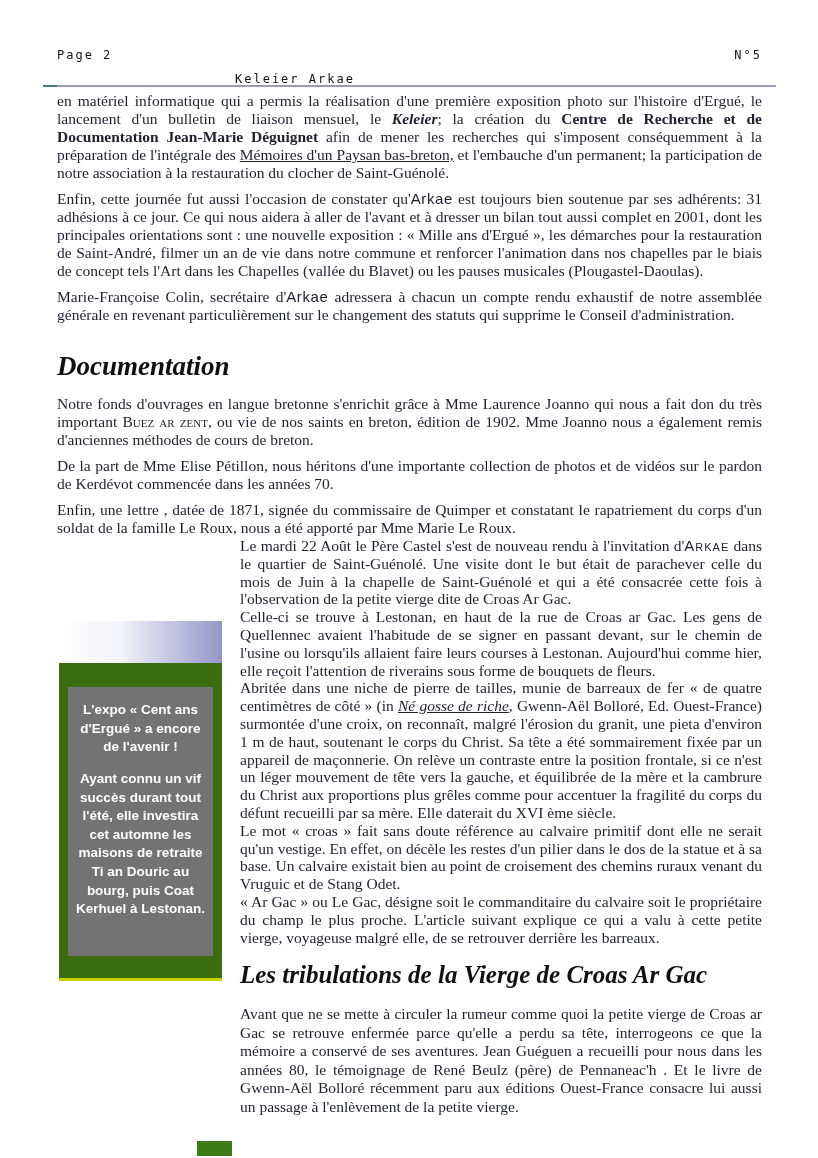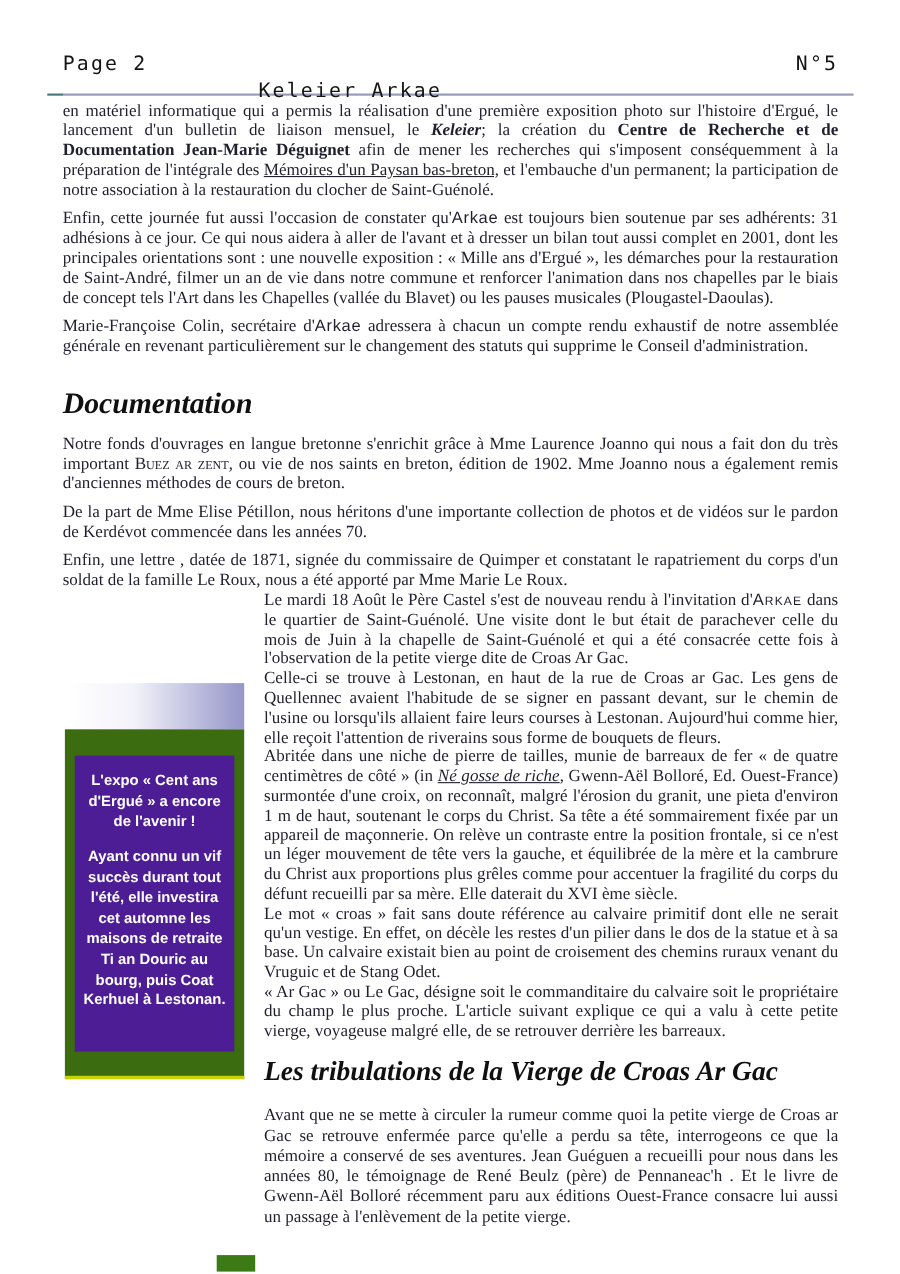--- a/index.html
+++ b/index.html
@@ -12,21 +12,21 @@
     overflow:hidden;
     font-family:"Liberation Serif", serif;
     color:var(--text,#1f1f2e);
   }
   
   .hdr{
     position:relative;
     display:flex;
     align-items:baseline;
     font-family:"DejaVu Sans Mono", monospace;
-    font-size:18px;
+    font-size:12px;
     letter-spacing:2px;
     color:#141414;
     height:16px;
   }
   .hdr .h-center{position:absolute;left:178px;top:0;margin-top:24px;}
   .hdr .h-right{margin-left:auto;}
   
   .rule{
     height:2px;
     margin:21px -14px 0 -14px;
@@ -74,21 +74,21 @@
   .sb-green{
     box-sizing:border-box;
     height:318px;
     background:var(--green_box,#3b6c10);
     border-bottom:3px solid var(--green_edge,#c6d301);
     padding:24px 9px 22px 9px;
   }
   .sb-black{
     box-sizing:border-box;
     height:100%;
-    background:#4c1d95;
+    background:#737373;
     color:#fff;
     padding:14px 6px;
     font-family:"Liberation Sans", sans-serif;
     font-weight:bold;
     font-size:13.5px;
     line-height:1.38;
     text-align:center;
   }
   .sb-black p{margin:0;}
   .sb-black p + p{margin-top:13px;}
@@ -148,21 +148,21 @@
       <div class="sb-gradient"></div>
       <div class="sb-green">
         <div class="sb-black">
           <p>L'expo « Cent ans d'Ergué » a encore de l'avenir !</p>
           <p>Ayant connu un vif succès durant tout l'été, elle investira cet automne les maisons de retraite Ti an Douric au bourg, puis Coat Kerhuel à Lestonan.</p>
         </div>
       </div>
     </aside>
 
     <div class="column">
-      <p class="colp"><span>Le mardi 18 Août le Père Castel s'est de nouveau rendu à l'invitation d'</span><span class="seg-brandsc">Arkae</span><span>  dans le quartier de Saint-Guénolé. Une visite dont le but était de parachever celle du mois de Juin à la chapelle de Saint-Guénolé et qui a été consacrée cette fois à l'observation de la petite vierge dite de Croas Ar Gac.</span></p>
+      <p class="colp"><span>Le mardi 22 Août le Père Castel s'est de nouveau rendu à l'invitation d'</span><span class="seg-brandsc">Arkae</span><span>  dans le quartier de Saint-Guénolé. Une visite dont le but était de parachever celle du mois de Juin à la chapelle de Saint-Guénolé et qui a été consacrée cette fois à l'observation de la petite vierge dite de Croas Ar Gac.</span></p>
       <p class="colp"><span>Celle-ci se trouve à Lestonan, en haut de la rue de Croas ar Gac. Les gens de Quellennec avaient l'habitude de se signer en passant devant, sur le chemin de l'usine ou lorsqu'ils allaient faire leurs courses à Lestonan. Aujourd'hui comme hier, elle reçoit l'attention de riverains sous forme de bouquets de fleurs.</span></p>
       <p class="colp"><span>Abritée dans une niche de pierre de tailles, munie de barreaux de fer « de quatre centimètres de côté » (in </span><span class="seg-biu">Né gosse de riche</span><span>, Gwenn-Aël Bolloré, Ed. Ouest-France) surmontée d'une croix, on reconnaît, malgré l'érosion du granit, une pieta d'environ 1 m de haut, soutenant le corps du Christ. Sa tête a été sommairement fixée par un appareil de maçonnerie. On relève un contraste entre la position frontale, si ce n'est un léger  mouvement de tête vers la gauche, et équilibrée de la mère et la cambrure du Christ aux proportions plus grêles comme pour accentuer la fragilité du corps du défunt recueilli par sa mère. Elle daterait du XVI ème siècle.</span></p>
       <p class="colp"><span>Le mot « croas » fait sans doute référence au calvaire primitif dont elle ne serait qu'un vestige. En effet, on décèle les restes d'un pilier dans le dos de la statue et à sa base. Un calvaire existait bien au point de croisement des chemins ruraux venant du Vruguic et de Stang Odet.</span></p>
       <p class="colp"><span>« Ar Gac » ou Le Gac, désigne soit le commanditaire du calvaire soit le propriétaire du champ le plus proche. L'article suivant  explique ce qui a valu à cette petite vierge, voyageuse malgré elle, de se retrouver derrière les barreaux.</span></p>
 
       <h3 class="trib">Les tribulations de la Vierge de Croas Ar Gac</h3>
 
       <p class="final"><span>Avant que ne se mette à circuler la  rumeur comme quoi la petite vierge de Croas ar Gac se retrouve enfermée parce qu'elle a perdu sa tête, interrogeons ce que la mémoire a conservé de ses aventures. Jean Guéguen a recueilli pour nous dans les années 80, le témoignage de René Beulz (père) de Pennaneac'h . Et le livre de Gwenn-Aël Bolloré récemment paru aux éditions Ouest-France  consacre lui aussi un  passage à l'enlèvement de la petite vierge.</span></p>
     </div>
   </div>

